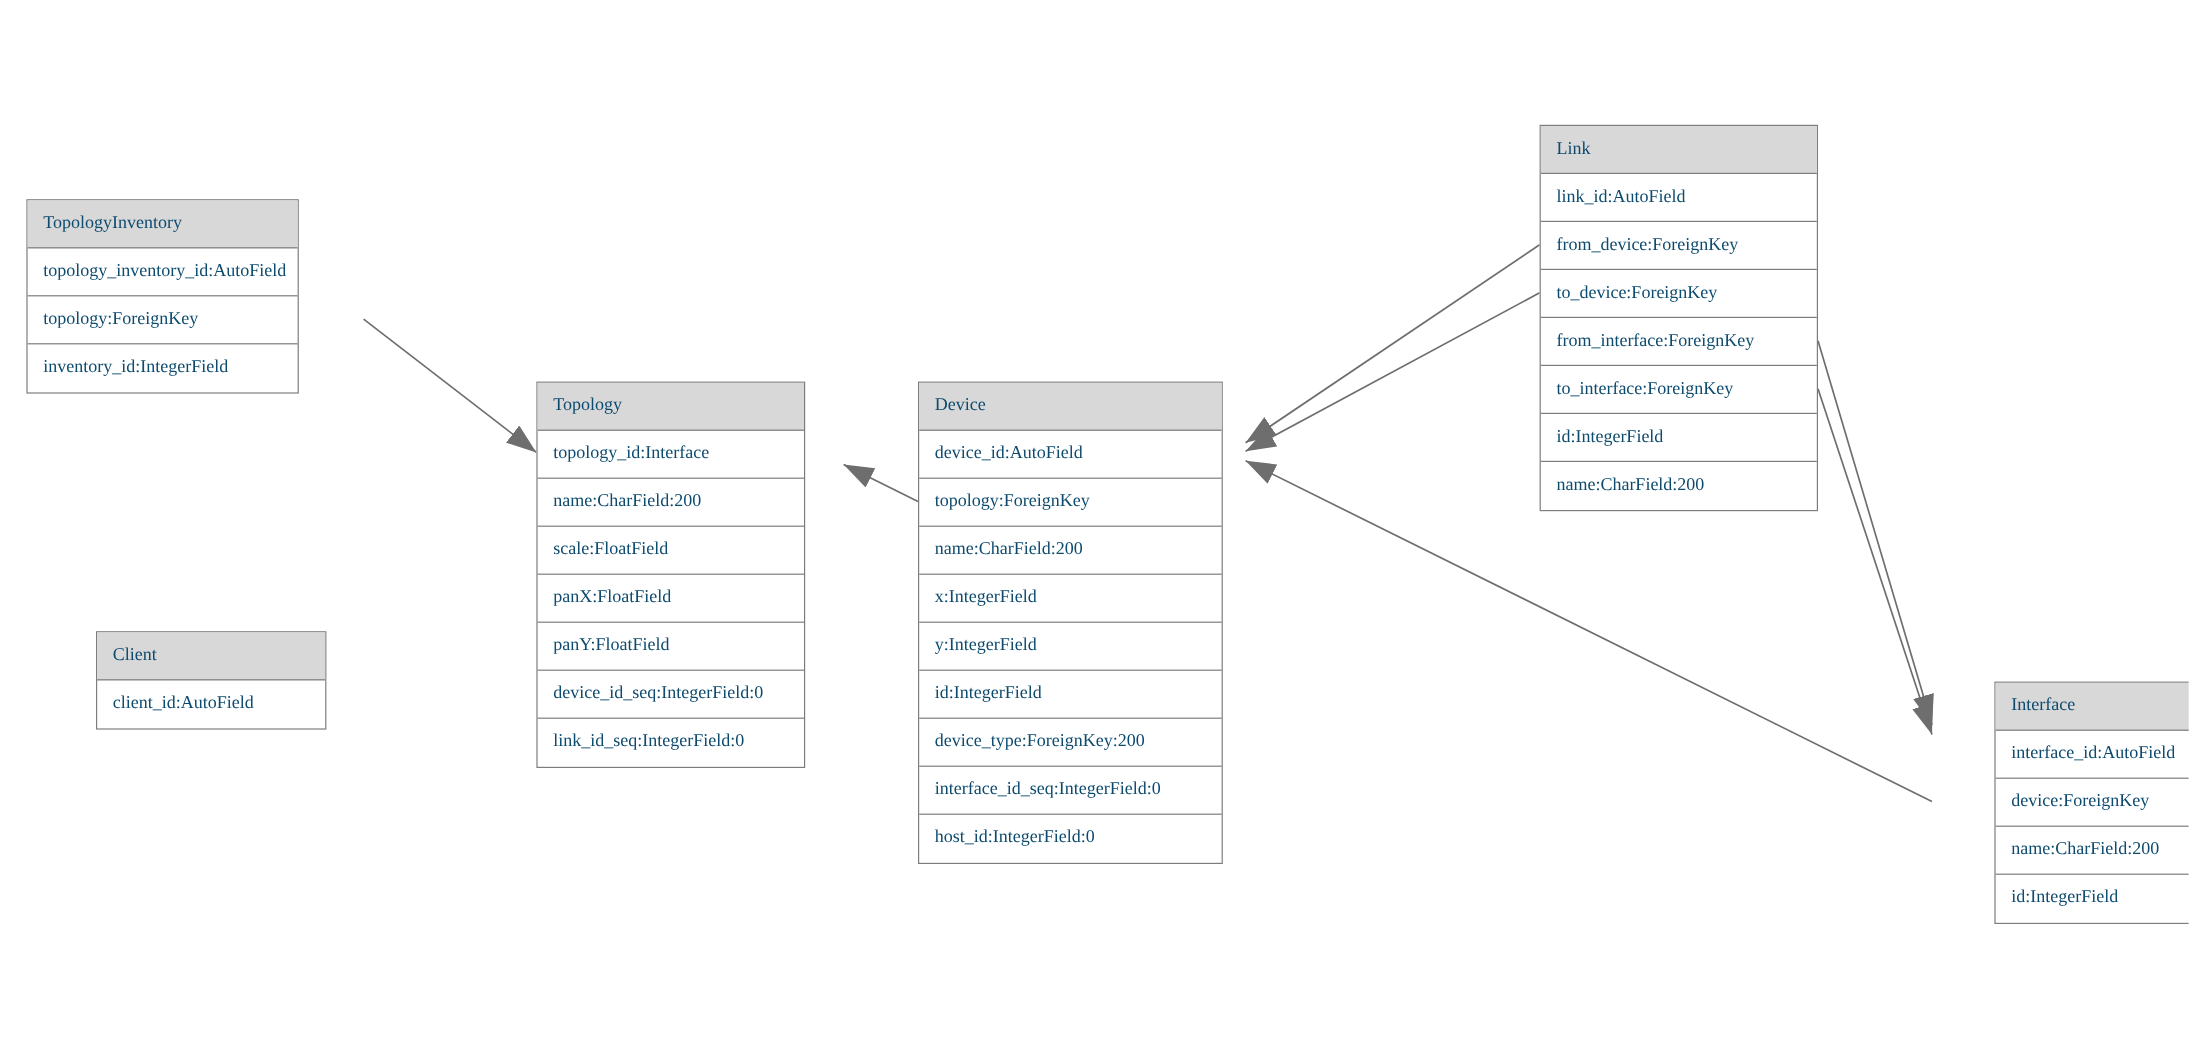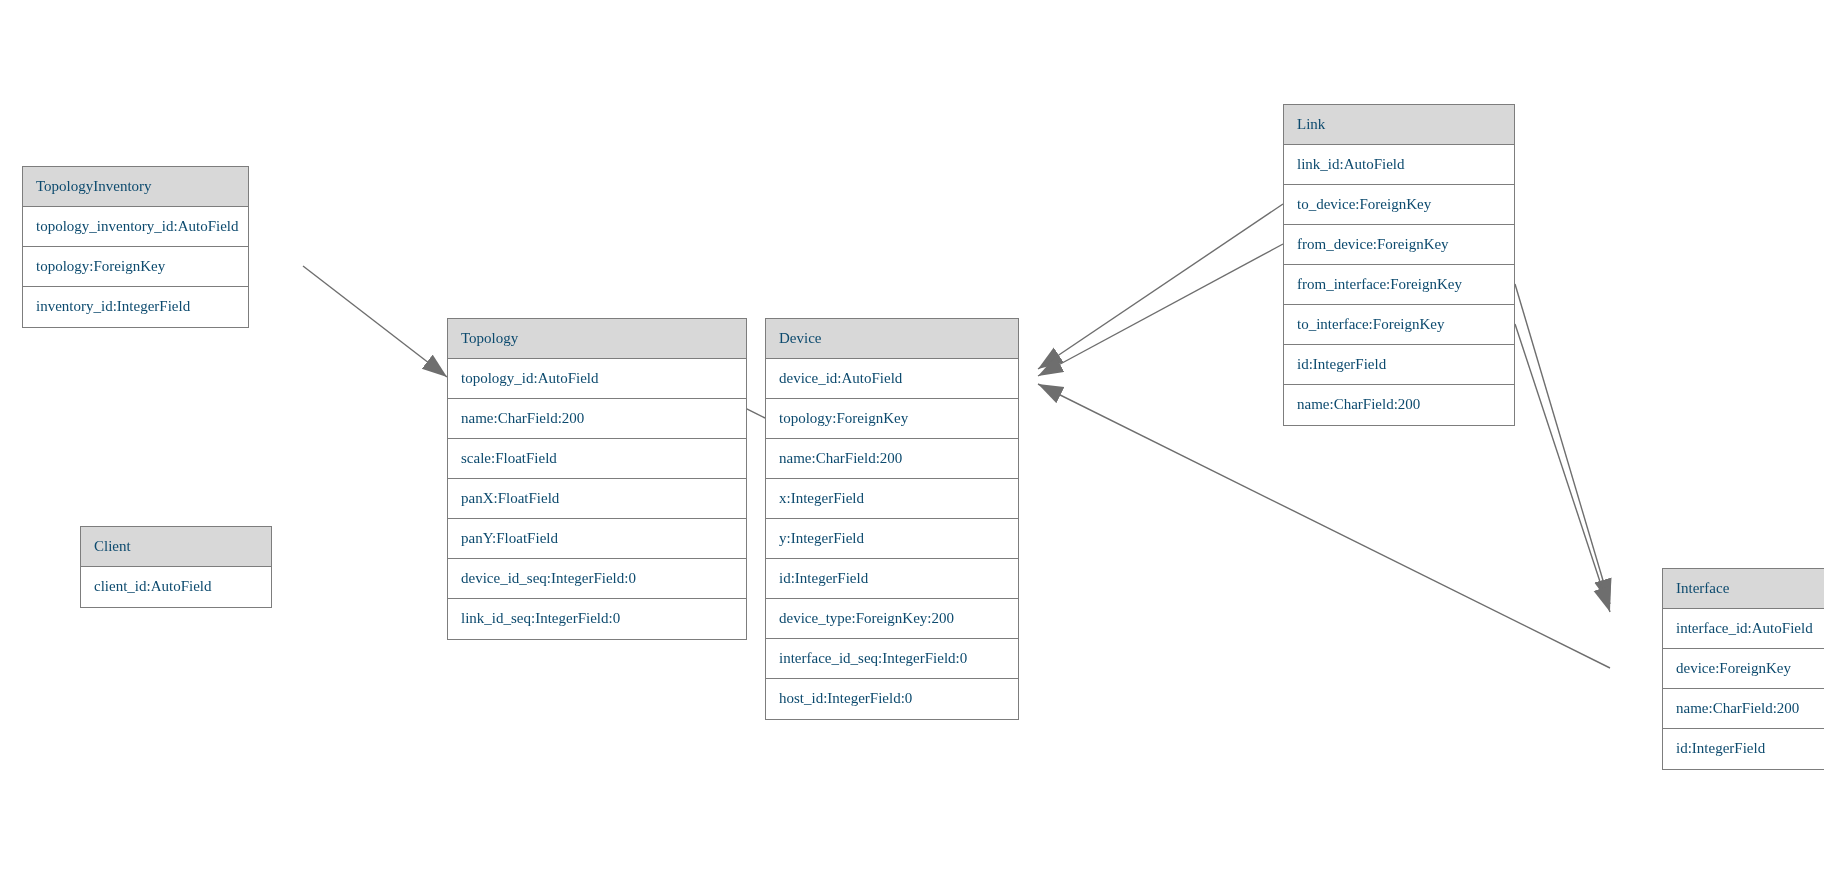--- a/index.html
+++ b/index.html
@@ -62,23 +62,23 @@
       <line x1="1515" y1="284" x2="1610" y2="604" stroke="#6e6e6e" stroke-width="1.4" marker-end="url(#arrow)"></line>
       <line x1="1515" y1="324" x2="1610" y2="612" stroke="#6e6e6e" stroke-width="1.4" marker-end="url(#arrow)"></line>
       <line x1="1610" y1="668" x2="1038" y2="384" stroke="#6e6e6e" stroke-width="1.4" marker-end="url(#arrow)"></line>
     </svg>
 <div class="entity" style="left: 22px; top: 166px; width: 227px;">
       <div class="entity-header">TopologyInventory</div>
       <div class="entity-row">topology_inventory_id:AutoField</div>
       <div class="entity-row">topology:ForeignKey</div>
       <div class="entity-row">inventory_id:IntegerField</div>
     </div>
-    <div class="entity" style="left: 447px; top: 318px; width: 300px;">
+    <div class="entity" style="left: 447px; top: 318px; width: 224px;">
       <div class="entity-header">Topology</div>
-      <div class="entity-row">topology_id:AutoField</div>
+      <div class="entity-row">topology_id:Interface</div>
       <div class="entity-row">name:CharField:200</div>
       <div class="entity-row">scale:FloatField</div>
       <div class="entity-row">panX:FloatField</div>
       <div class="entity-row">panY:FloatField</div>
       <div class="entity-row">device_id_seq:IntegerField:0</div>
       <div class="entity-row">link_id_seq:IntegerField:0</div>
     </div>
     <div class="entity" style="left: 80px; top: 526px; width: 192px;">
       <div class="entity-header">Client</div>
       <div class="entity-row">client_id:AutoField</div>
@@ -91,22 +91,22 @@
       <div class="entity-row">x:IntegerField</div>
       <div class="entity-row">y:IntegerField</div>
       <div class="entity-row">id:IntegerField</div>
       <div class="entity-row">device_type:ForeignKey:200</div>
       <div class="entity-row">interface_id_seq:IntegerField:0</div>
       <div class="entity-row">host_id:IntegerField:0</div>
     </div>
     <div class="entity" style="left: 1283px; top: 104px; width: 232px;">
       <div class="entity-header">Link</div>
       <div class="entity-row">link_id:AutoField</div>
+      <div class="entity-row">from_device:ForeignKey</div>
       <div class="entity-row">to_device:ForeignKey</div>
-      <div class="entity-row">from_device:ForeignKey</div>
       <div class="entity-row">from_interface:ForeignKey</div>
       <div class="entity-row">to_interface:ForeignKey</div>
       <div class="entity-row">id:IntegerField</div>
       <div class="entity-row">name:CharField:200</div>
     </div>
     <div class="entity" style="left: 1662px; top: 568px; width: 195px;">
       <div class="entity-header">Interface</div>
       <div class="entity-row">interface_id:AutoField</div>
       <div class="entity-row">device:ForeignKey</div>
       <div class="entity-row">name:CharField:200</div>

